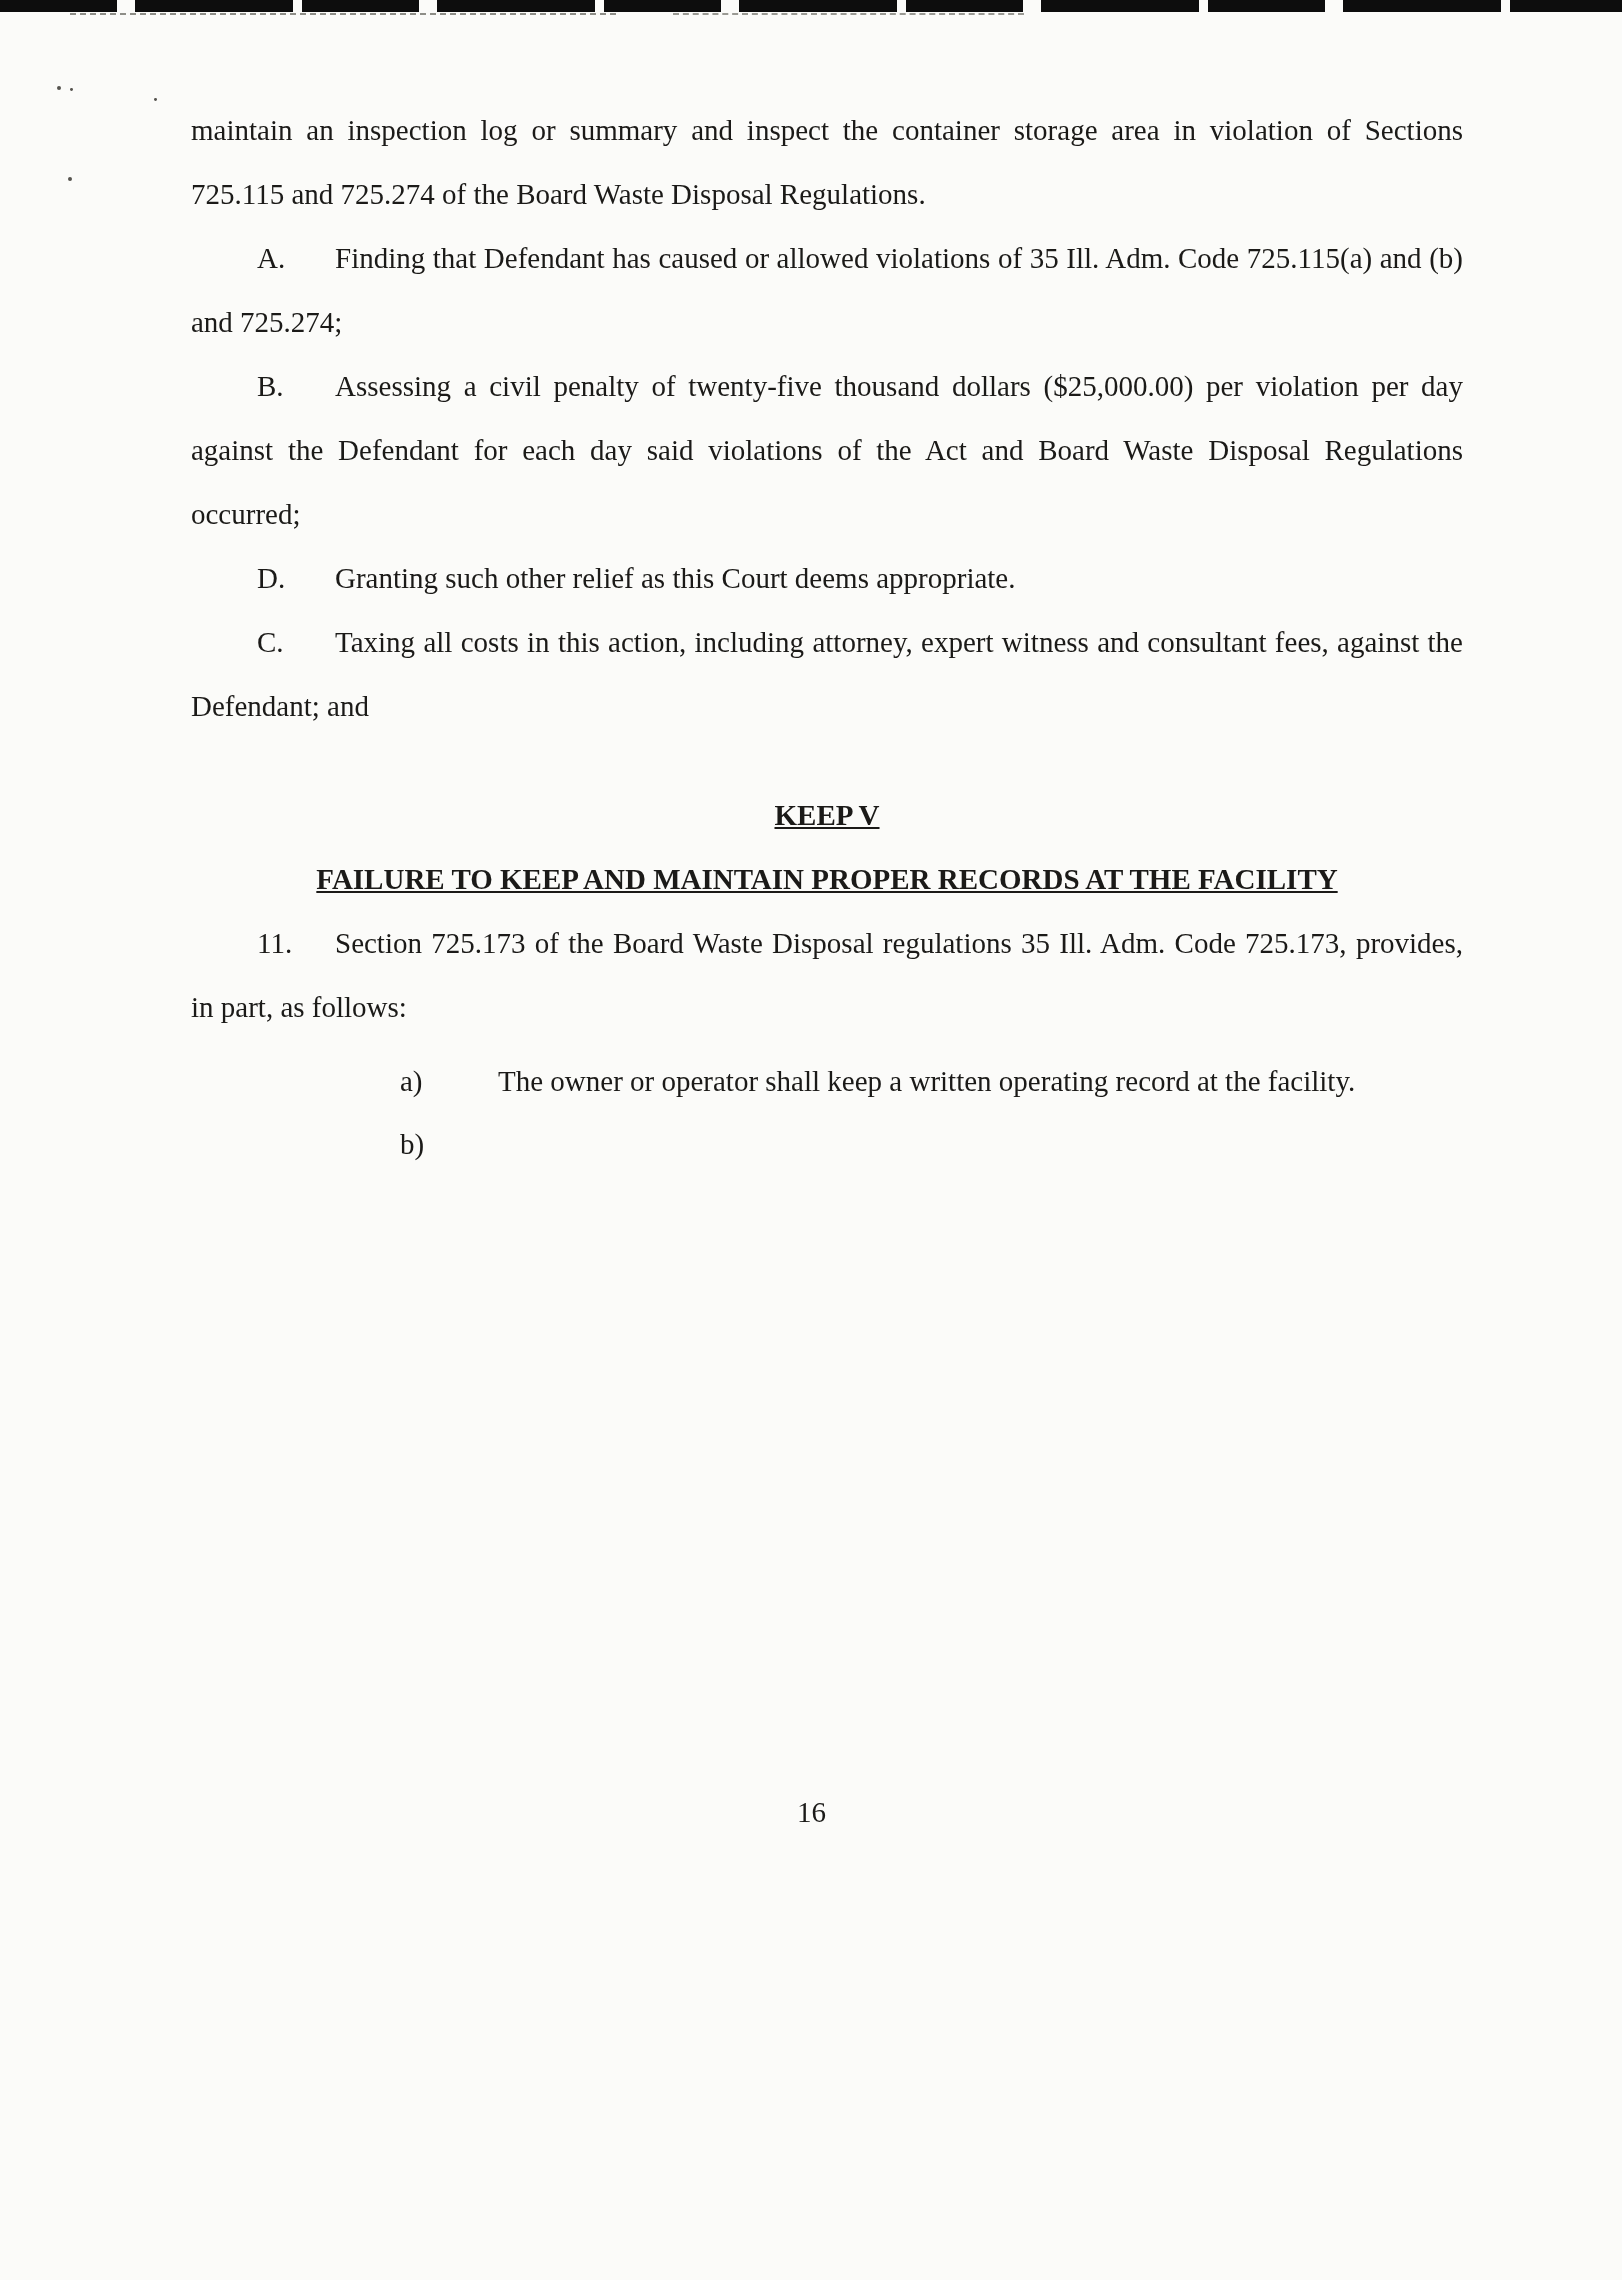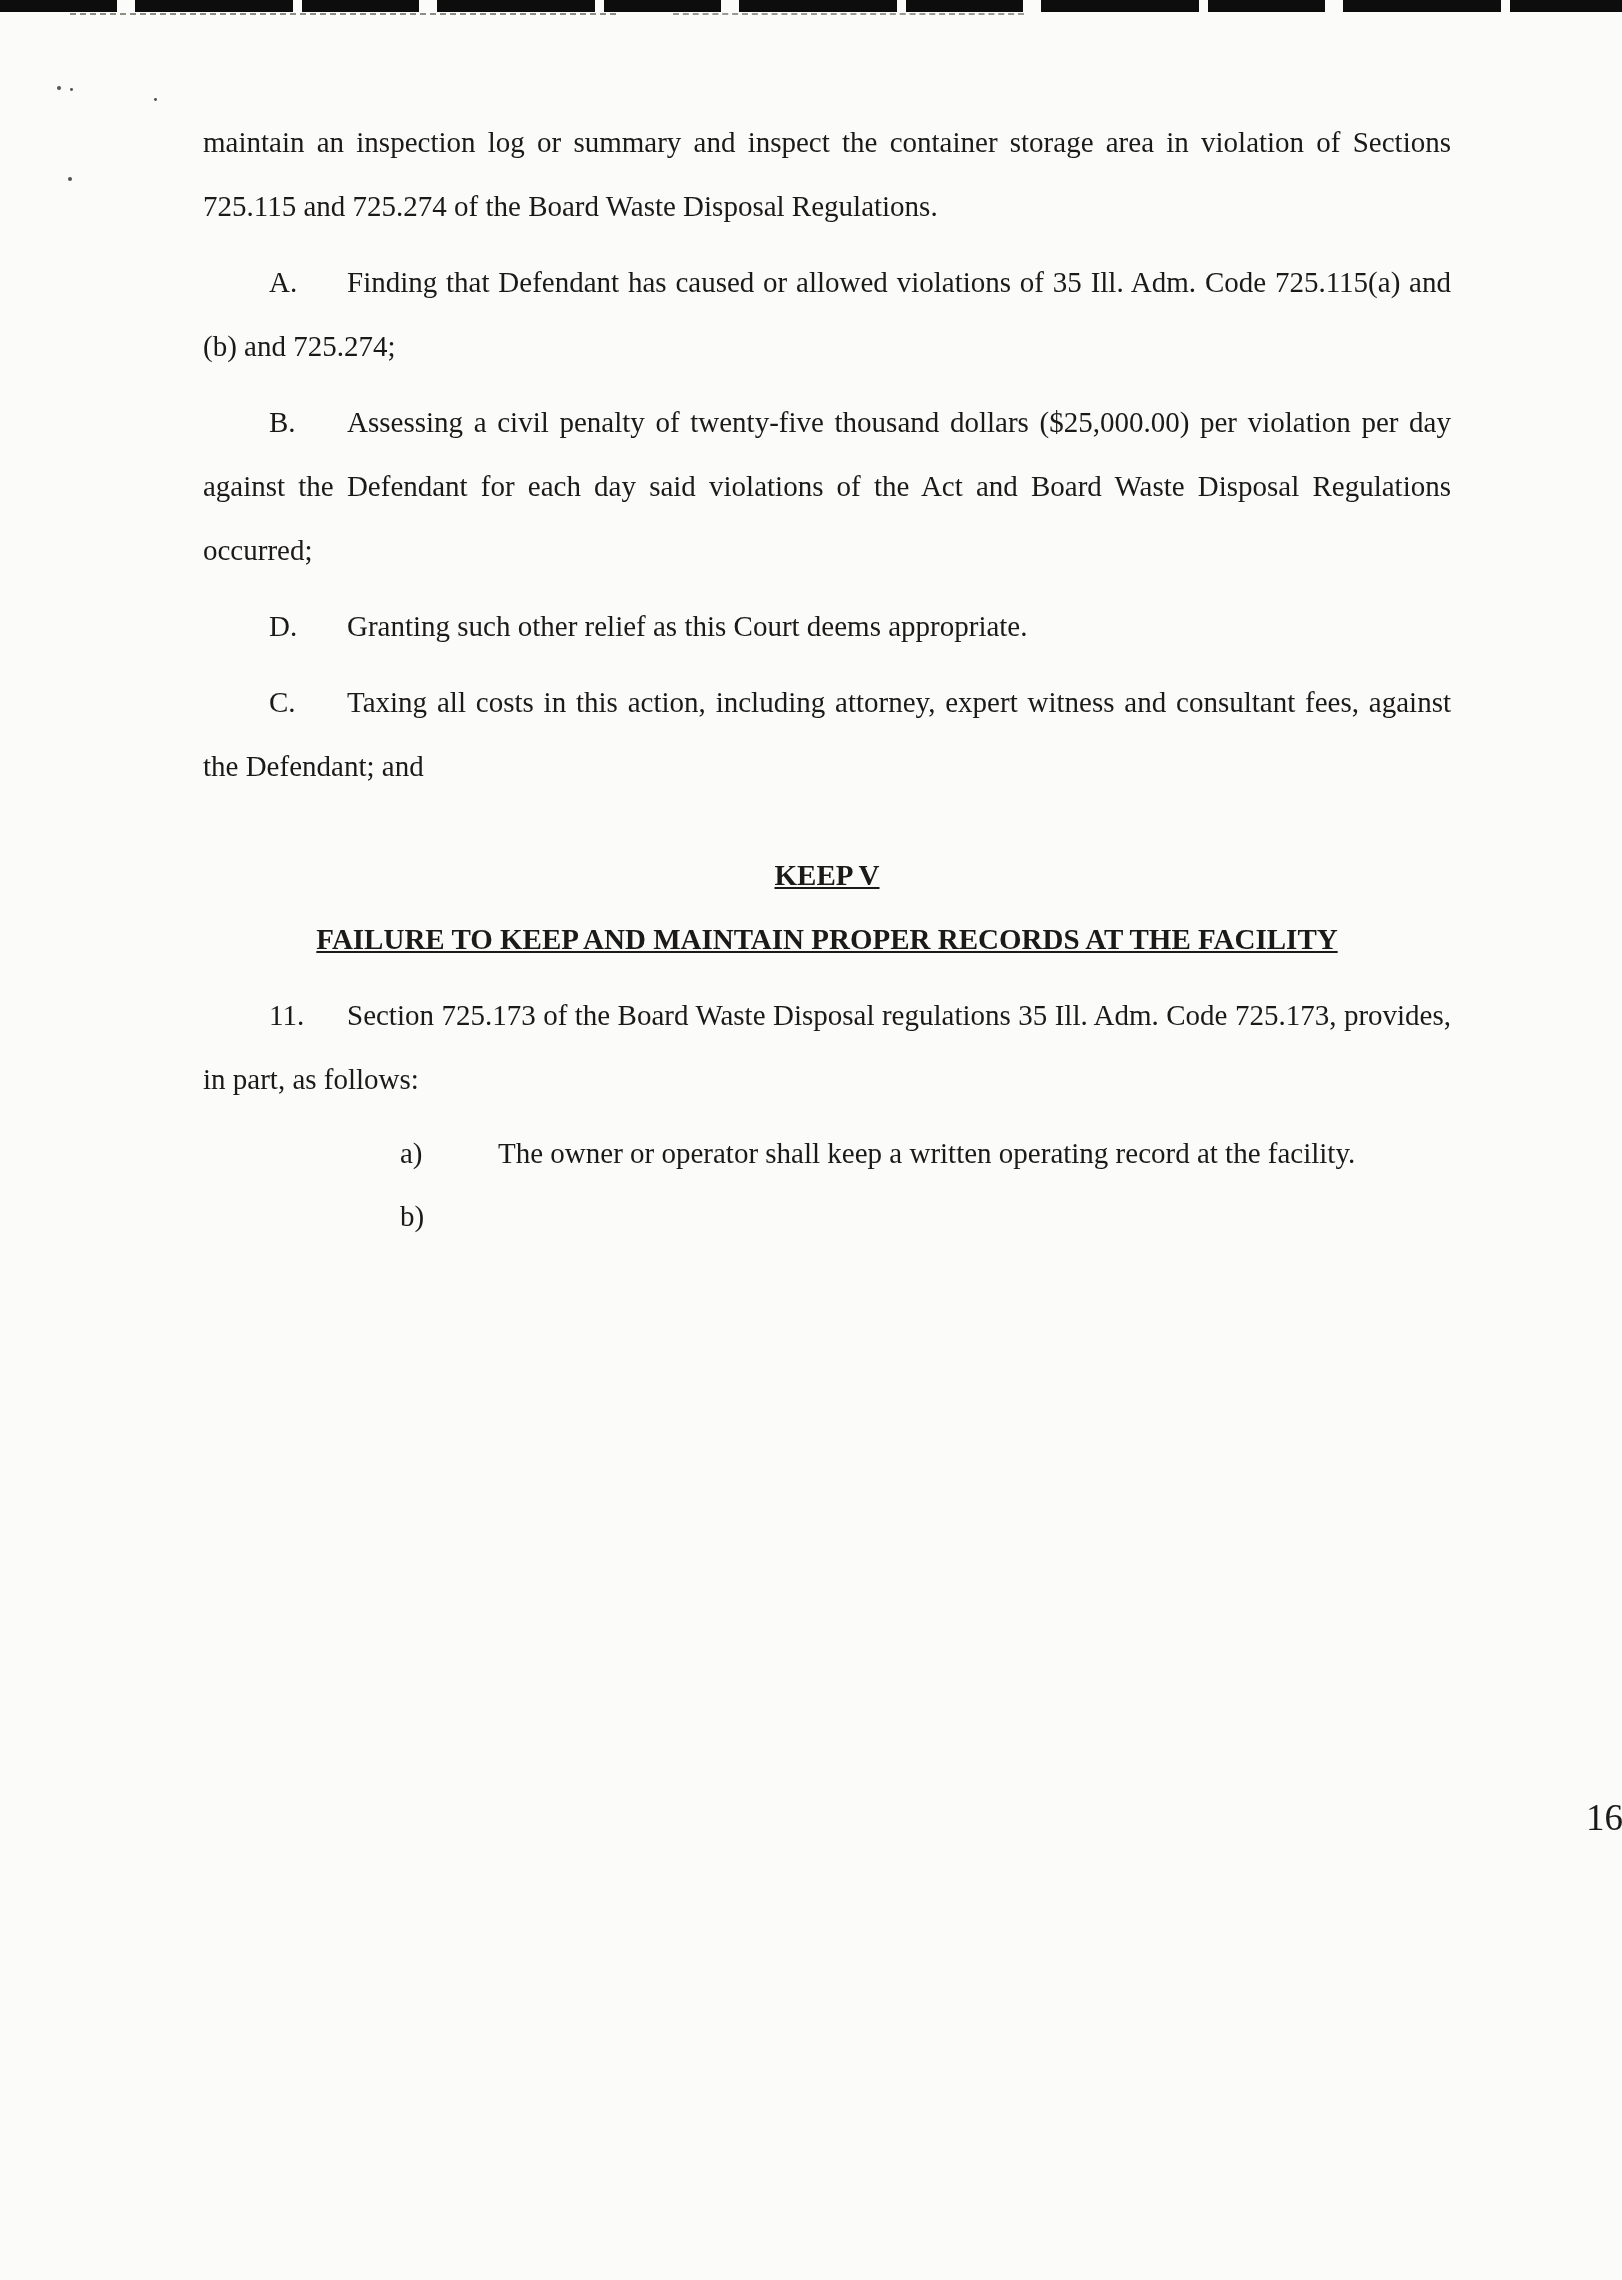--- a/index.html
+++ b/index.html
@@ -40,21 +40,21 @@
 
   .content {
     position: absolute;
     left: 191px;
     top: 98px;
     width: 1272px;
     font-size: 29px;
     line-height: 64px;
   }
   .para {
-    margin: 12px;
+    margin: 0;
     text-align: justify;
   }
   .para.indent { text-indent: 66px; }
   .ilabel {
     display: inline-block;
     width: 78px;
     text-indent: 0;
   }
   .heading {
     text-align: center;
@@ -72,22 +72,22 @@
     text-align: left;
   }
   .sub .slabel { flex: none; width: 98px; }
   .sub .stext { flex: none; width: 907px; }
 
   .page-num {
     position: absolute;
     top: 1796px;
     left: 0;
     width: 100%;
-    text-align: right;
-    font-size: 37px;
+    text-align: center;
+    font-size: 29px;
   }
 </style>
 </head>
 <body>
 
 <div class="scan-topbar"></div>
 <div class="scan-dash-1"></div>
 <div class="scan-dash-2"></div>
 <div class="speck s1"></div>
 <div class="speck s2"></div>

